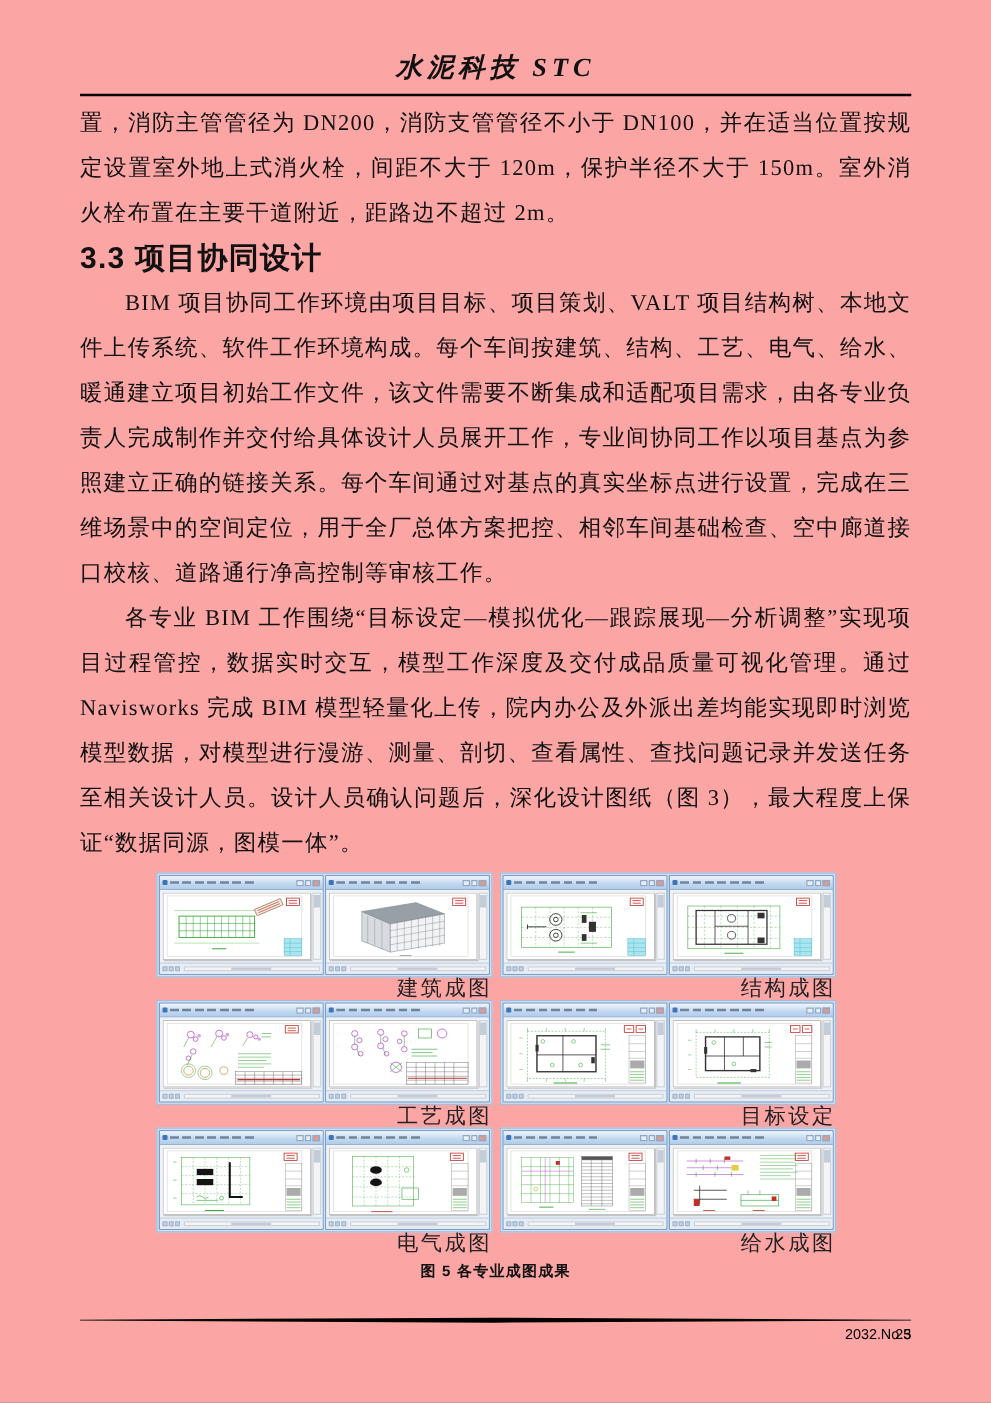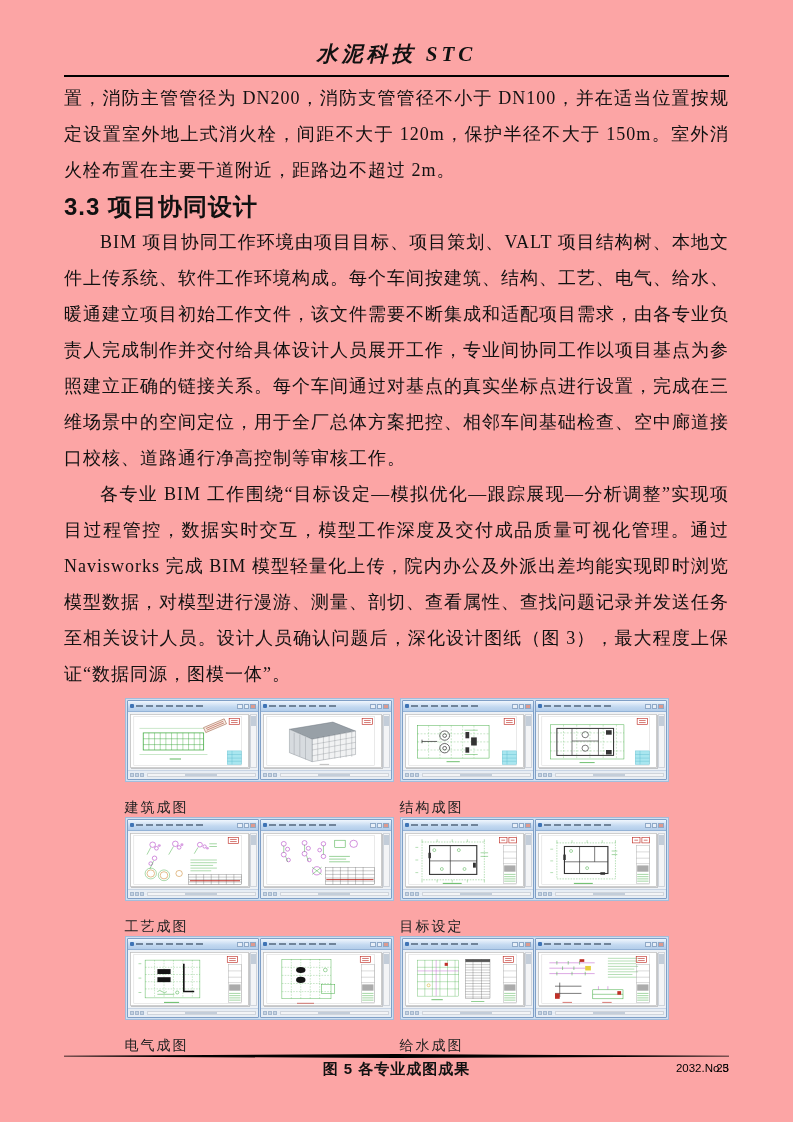--- a/index.html
+++ b/index.html
@@ -29,23 +29,23 @@
   .paper{flex:1;margin:2px 0 2px 2px;background:#fff;position:relative;min-width:0;
          box-shadow:1px 1px 0 rgba(0,0,0,.18);}
   .paper svg{position:absolute;inset:0;width:100%;height:100%;display:block;}
   .vscroll{flex:0 0 5px;margin:2px 1px;background:#f3f4f6;border:1px solid #cfd4db;position:relative;}
   .vscroll .thumb{position:absolute;top:1px;left:0;right:0;height:10px;background:#c3cdd9;}
   .statusbar{flex:0 0 8px;display:flex;align-items:center;gap:1px;padding:0 2px;
              background:#e7edf4;border-top:1px solid #c8d4e4;}
   .sq{width:4px;height:4px;background:#c6d3e2;border:1px solid #a6b8cd;box-sizing:border-box;}
   .hscroll{flex:1;height:4px;background:#f3f4f6;border:1px solid #cfd4db;position:relative;margin-left:2px;box-sizing:border-box;}
   .hthumb{position:absolute;left:35%;width:30%;top:0;bottom:0;background:#c3cdd9;}
-  .group-caption{text-align:left;font-size:14px;margin-top:19px;letter-spacing:2px;color:#222;line-height:13px;}
+  .group-caption{text-align:right;font-size:17px;margin-top:2px;letter-spacing:2px;color:#222;line-height:13px;}
   .fig-caption{text-align:center;font-family:"Liberation Sans",sans-serif;font-weight:bold;
-               font-size:15px;margin-top:8px;letter-spacing:1px;}
+               font-size:12px;margin-top:8px;letter-spacing:1px;}
   .pg-footer{position:absolute;left:64px;right:64px;bottom:44px;}
   .footer-rule svg{display:block;width:100%;height:6px;}
   .footrow{position:relative;height:16px;margin-top:3px;font-family:"Liberation Sans",sans-serif;font-size:11.5px;color:#000;}
   .pageno{position:absolute;left:0;right:0;text-align:right;}
   .issue{position:absolute;right:0;top:0;}
 </style>
 </head>
 <body>
 
 <div class="page">

